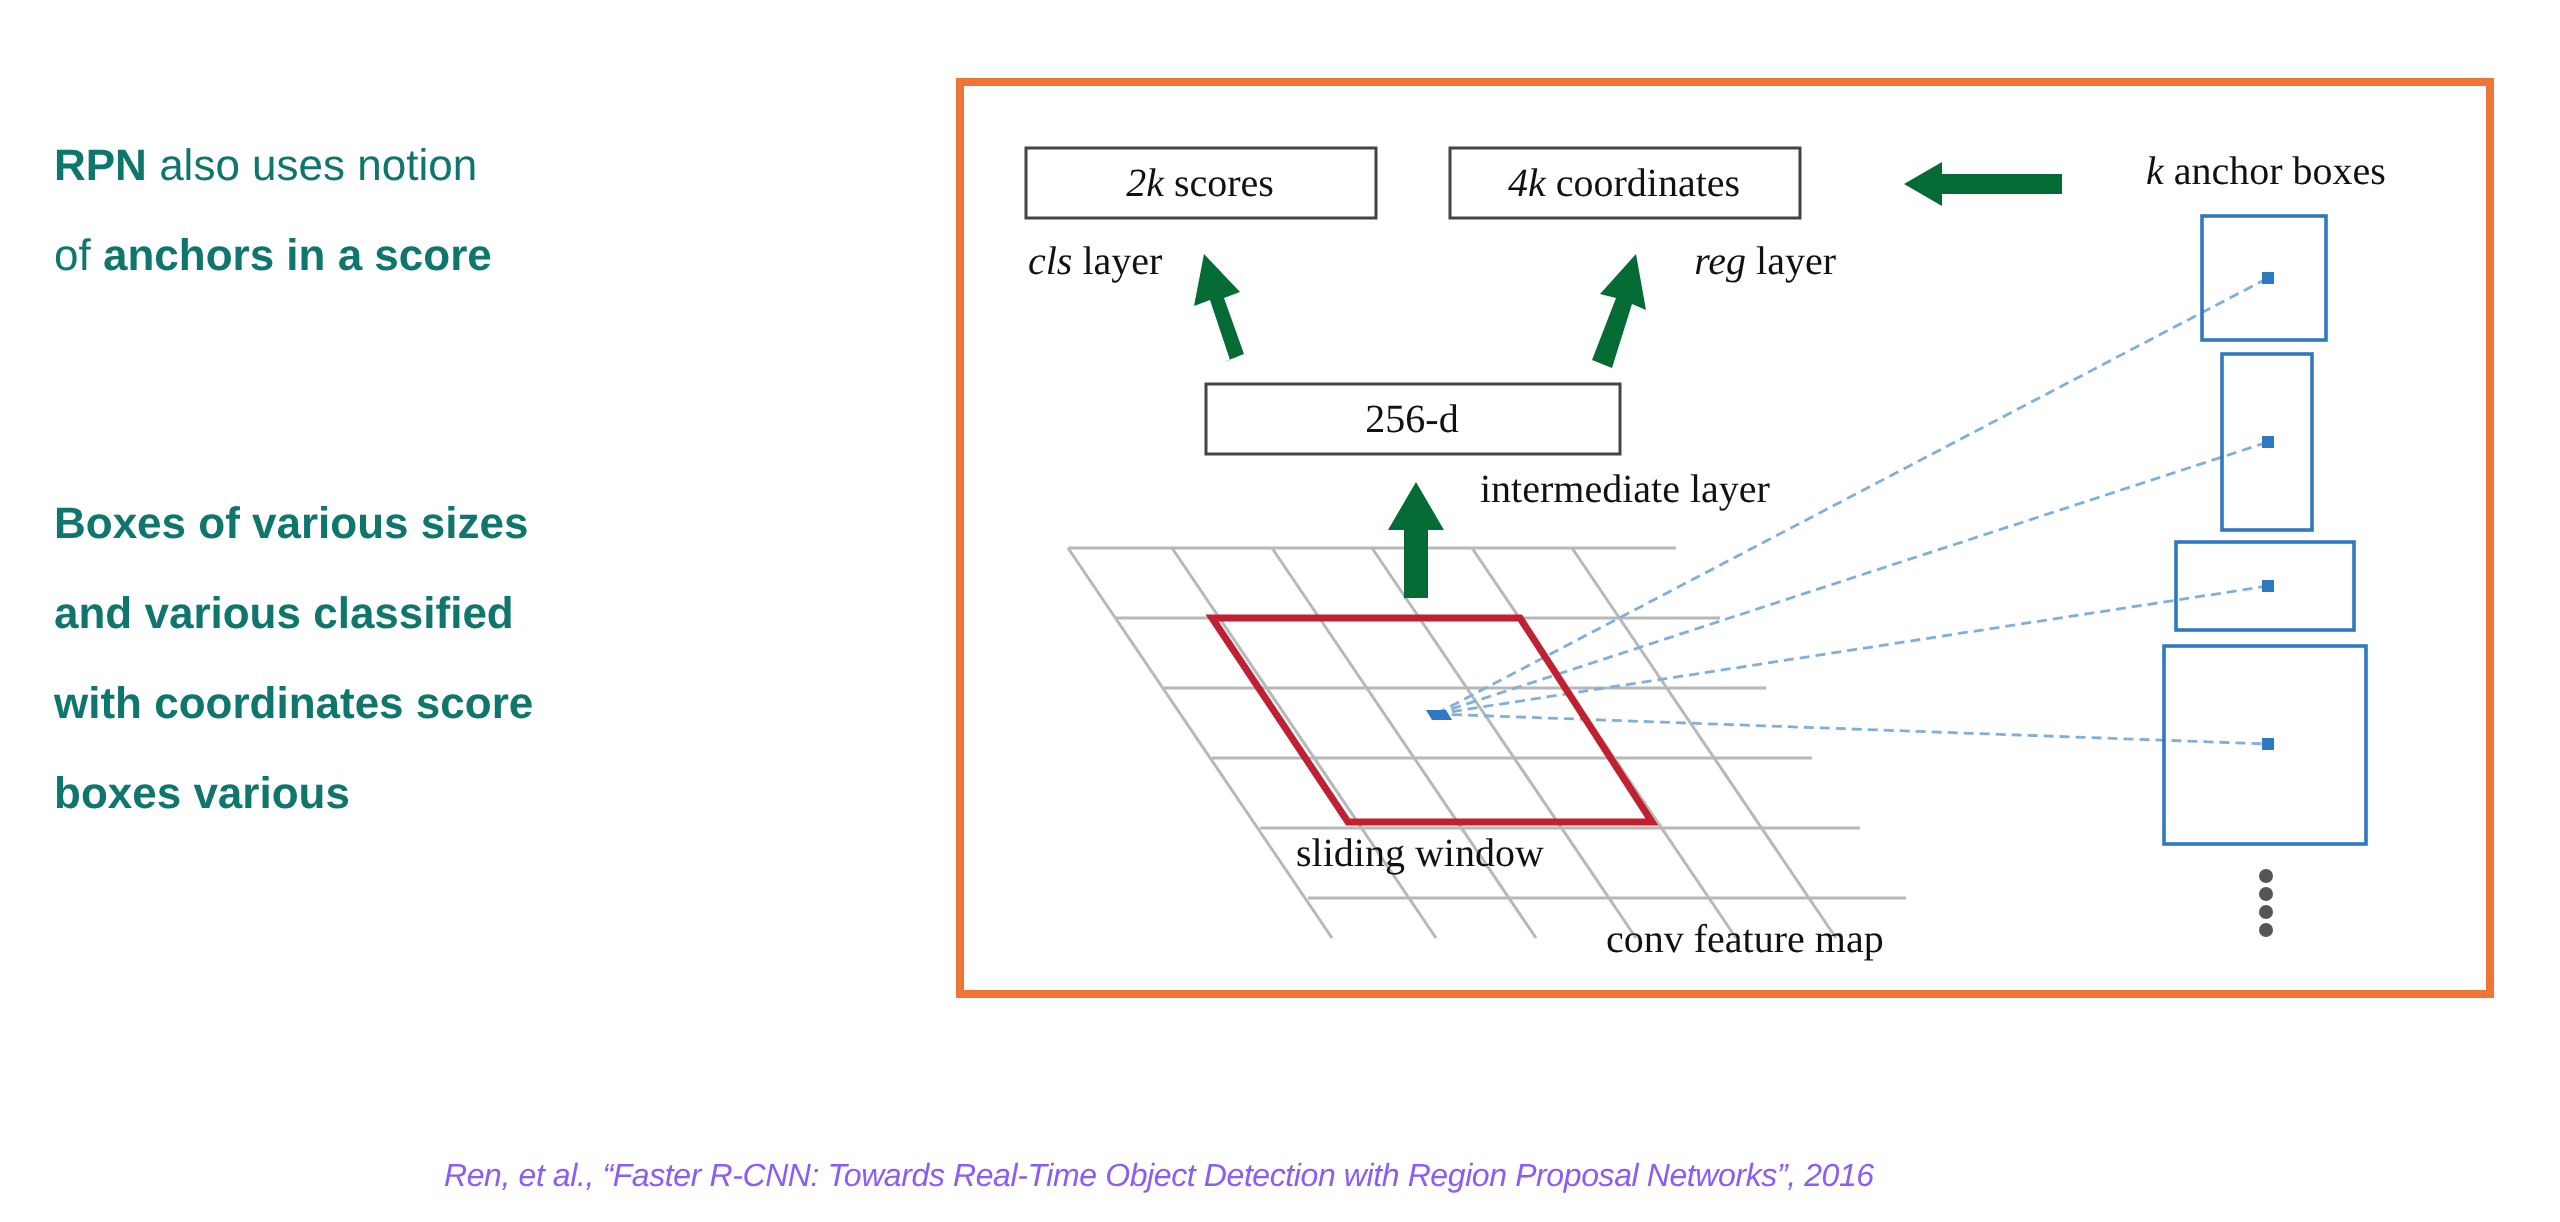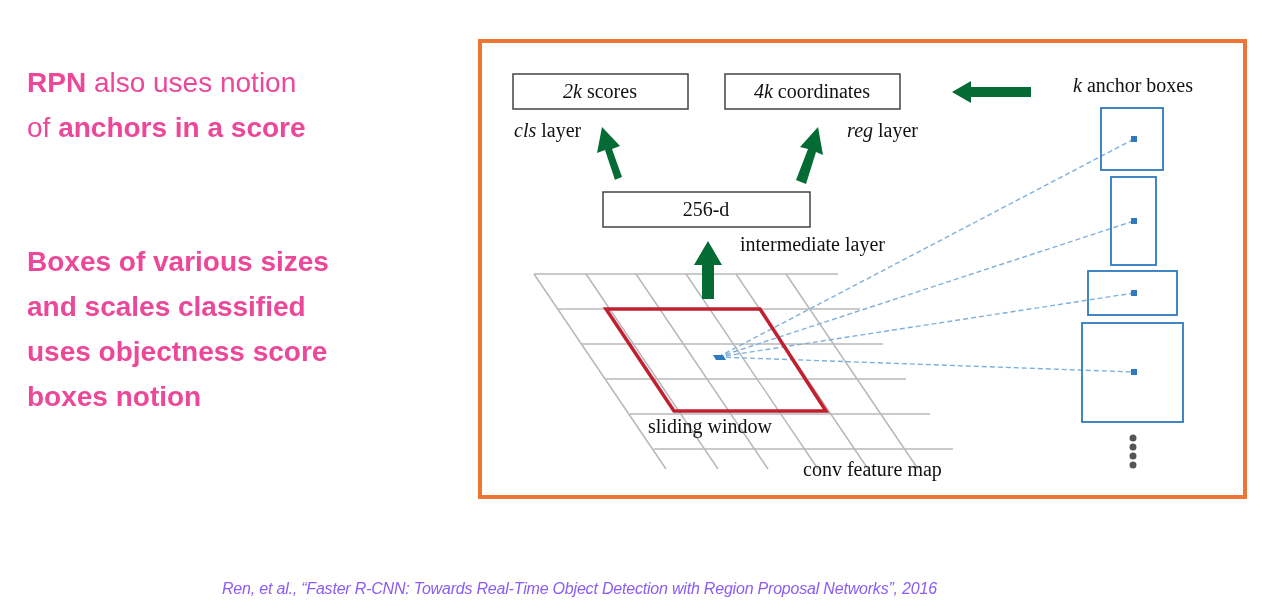--- a/index.html
+++ b/index.html
@@ -1,38 +1,38 @@
 <!DOCTYPE html>
 <html><head>
 <meta charset="utf-8">
 <style>
   html, body { margin: 0; padding: 0; }
   body { width: 1280px; height: 611px; background: #ffffff; position: relative; overflow: hidden; font-family: "Liberation Sans", sans-serif; }
-  .left-text { position: absolute; left: 27px; color: #ec4899; font-size: 28px; line-height: 45px; }
+  .left-text { position: absolute; left: 27px; color: #0f766e; font-size: 22px; line-height: 45px; }
   #heading { top: 60px; }
   #body-text { top: 239px; width: 400px; font-weight: bold; }
   .b { font-weight: bold; }
   #frame { position: absolute; left: 478px; top: 39px; width: 761px; height: 452px; border: 4px solid #ef7537; box-sizing: content-box; }
   #diagram { position: absolute; left: 478px; top: 39px; }
   .serif { font-family: "Liberation Serif", serif; fill: #111; font-size: 20px; }
   #citation { position: absolute; left: 222px; top: 580px; font-size: 16px; font-style: italic; color: #8b5cf6; letter-spacing: -0.2px; }
 </style>
 </head>
 <body>
 
 <div id="heading" class="left-text">
   <span class="b">RPN</span><span> also uses notion</span><br>
   <span>of </span><span class="b">anchors in a score</span>
 </div>
 
 <div id="body-text" class="left-text">
   <div>Boxes of various sizes</div>
-  <div>and scales classified</div>
-  <div>uses objectness score</div>
-  <div>boxes notion</div>
+  <div>and various classified</div>
+  <div>with coordinates score</div>
+  <div>boxes various</div>
 </div>
 
 <div id="frame"></div>
 
 <svg id="diagram" width="769" height="460" viewBox="0 0 769 460">
 
   <g stroke="#b8b8b8" stroke-width="1.5" fill="none">
     <line x1="56" y1="235" x2="360" y2="235"></line>
     <line x1="80" y1="270" x2="382" y2="270"></line>
     <line x1="104" y1="305" x2="405" y2="305"></line>

